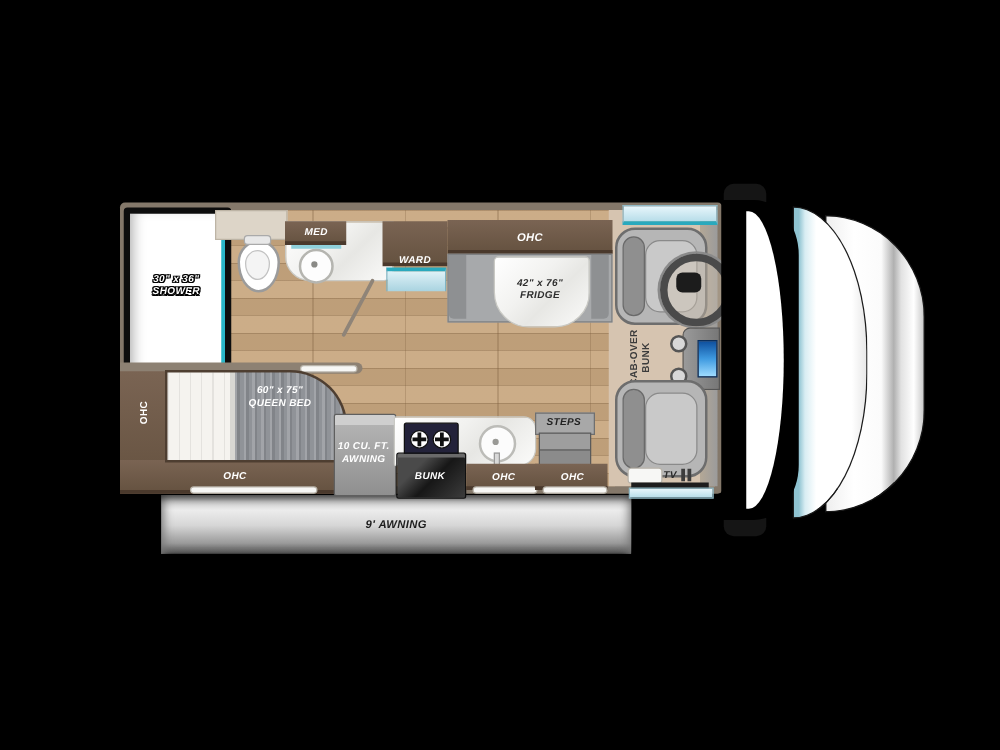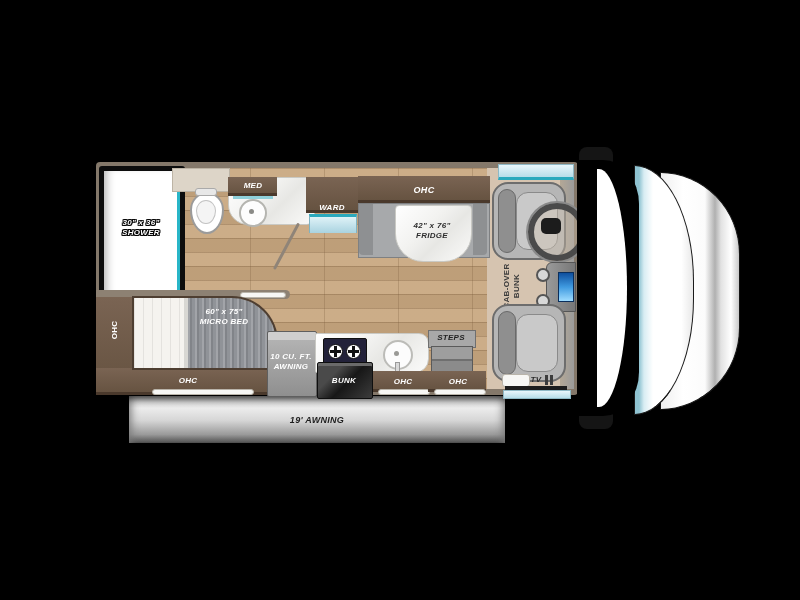--- a/index.html
+++ b/index.html
@@ -37,21 +37,21 @@
   .bar{background:#3c3c3c;}
 </style>
 </head>
 <body>
 
 <div id="stage">
 
   <div class="abs" style="left:129px;top:396px;width:376px;height:47px;
               background:linear-gradient(180deg,#b9b9b9 0,#ececec 26%,#d6d6d6 52%,#9a9a9a 82%,#5f5f5f 96%,#3a3a3a 100%);
               box-shadow:inset 6px 0 8px -4px #777, inset -6px 0 8px -4px #777;"></div>
-  <div class="center lbl lbl-dark lbl-lg" style="left:317px;top:420px;color:#1d1d1d;">19' AWNING</div>
+  <div class="center lbl lbl-dark lbl-lg" style="left:317px;top:420px;color:#1d1d1d;">9' AWNING</div>
 
   <div class="abs" style="left:96px;top:162px;width:482px;height:233px;background:#84786a;border-radius:4px;
               box-shadow:0 4px 6px rgba(0,0,0,.6);"></div>
 
   <div class="abs wood" style="left:102px;top:168px;width:390px;height:221px;"></div>
 
   <div class="abs" style="left:487px;top:168px;width:85px;height:221px;
               background:linear-gradient(90deg,#d9c8b4,#cbb9a4 70%,#b7a globally,#b7a globally);background-color:#d6c4b0;"></div>
   <div class="abs" style="left:560px;top:168px;width:14px;height:221px;background:linear-gradient(90deg,#b4a896,#9b9b9b);"></div>
 
@@ -99,21 +99,21 @@
   <div class="abs" style="left:132px;top:296px;width:146px;height:74px;background:#4e3e31;border-radius:0 46px 0 0;"></div>
   <div class="abs" style="left:134px;top:298px;width:142px;height:70px;border-radius:0 44px 0 0;
               background:linear-gradient(90deg,#f5f3ef 0 50px,#d8d7d3 50px 54px,#90939   8 54px);
               background:linear-gradient(90deg,#f5f3ef 0 50px,#d8d7d3 50px 54px,#909398 54px);"></div>
   <div class="abs" style="left:134px;top:298px;width:50px;height:70px;
               background:repeating-linear-gradient(90deg,rgba(0,0,0,.07) 0 1px,transparent 1px 9px);"></div>
   <div class="abs" style="left:188px;top:298px;width:88px;height:70px;border-radius:0 44px 0 0;
               background:repeating-linear-gradient(90deg,rgba(255,255,255,.16) 0 2px,rgba(0,0,0,.10) 2px 4px,transparent 4px 7px);"></div>
   <div class="center" style="left:224px;top:317px;">
     <div class="lbl">60" x 75"</div>
-    <div class="lbl">MICRO BED</div>
+    <div class="lbl">QUEEN BED</div>
   </div>
 
   <div class="abs cabinet" style="left:358px;top:176px;width:132px;height:27px;"></div>
   <div class="center lbl lbl-lg" style="left:424px;top:190px;">OHC</div>
   <div class="abs" style="left:358px;top:203px;width:130px;height:53px;background:#a7a9ab;border:1px solid #7e8082;"></div>
   <div class="abs" style="left:359px;top:204px;width:14px;height:51px;background:#8e9092;border-radius:0 0 0 4px;"></div>
   <div class="abs" style="left:473px;top:204px;width:14px;height:51px;background:#8e9092;border-radius:0 0 4px 0;"></div>
   <div class="abs marble" style="left:395px;top:205px;width:75px;height:55px;border-radius:4px 4px 28px 28px;"></div>
   <div class="center" style="left:432px;top:231px;">
     <div class="lbl lbl-dark">42" x 76"</div>

